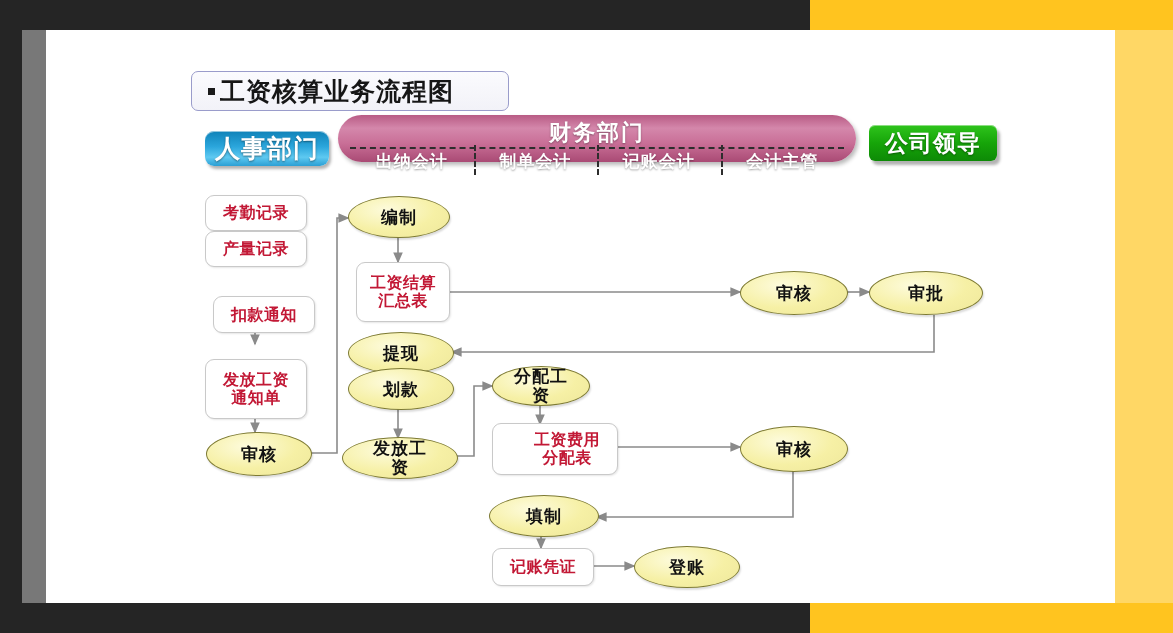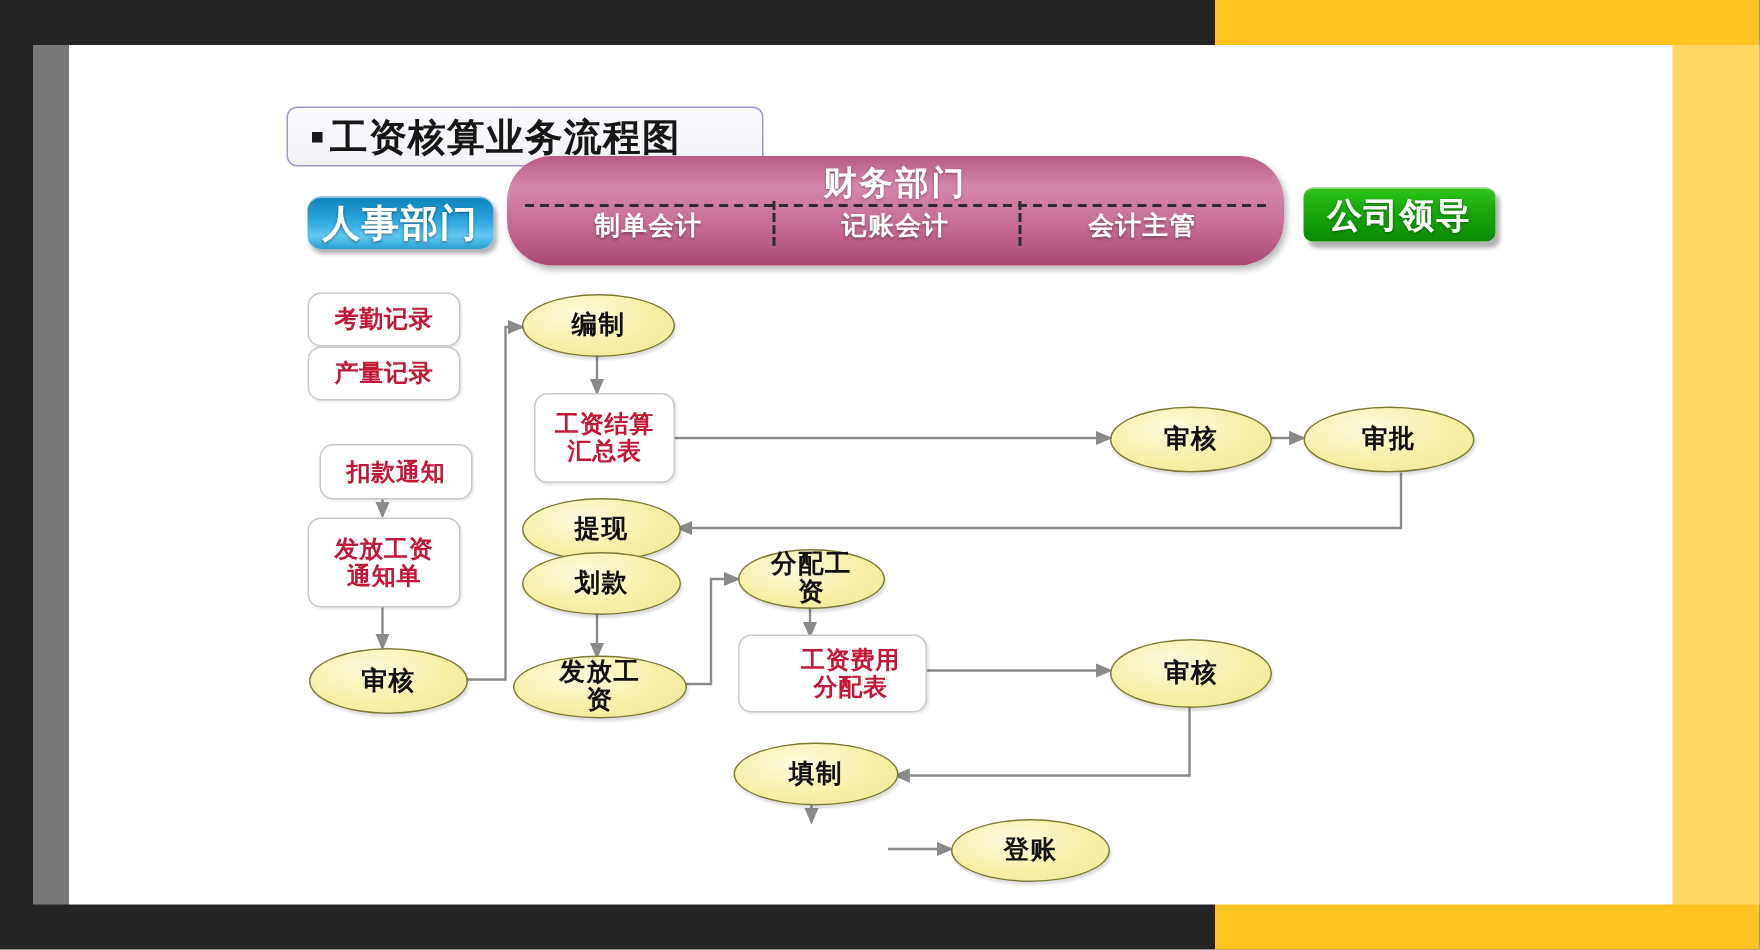--- a/index.html
+++ b/index.html
@@ -40,21 +40,21 @@
     box-shadow:2px 3px 3px rgba(0,0,0,.30), inset 0 1px 0 rgba(255,255,255,.55);
     display:flex;align-items:center;justify-content:center;
   }
   .dept-hr span{
     color:#fff;font-size:25px;font-weight:700;letter-spacing:1px;
     font-family:"DejaVu Sans","Liberation Sans",sans-serif;
     text-shadow:0 1px 2px rgba(0,0,0,.45);
   }
 
   .dept-fin{
-    position:absolute;left:338px;top:104px;width:518px;height:73px;
+    position:absolute;left:338px;top:115px;width:518px;height:47px;
     border-radius:30px;
     background:linear-gradient(180deg,#b85b84 0%,#d487ab 28%,#c96f97 60%,#a94a74 100%);
     box-shadow:2px 3px 4px rgba(0,0,0,.28);
   }
   .dept-fin-title{
     position:absolute;left:0;top:3px;width:100%;text-align:center;
     color:#fff;font-size:22px;font-weight:700;letter-spacing:2px;
     font-family:"DejaVu Serif","Liberation Serif",serif;
     text-shadow:0 1px 2px rgba(0,0,0,.35);
   }
@@ -168,40 +168,41 @@
   </div>
 
   <div class="dept-hr">
     <span>人事部门</span>
   </div>
 
   <div class="dept-fin">
     <div class="dept-fin-title">财务部门</div>
     <div class="dept-fin-sep"></div>
     <div class="dept-fin-roles">
+      <div class="role">出纳会计</div>
       <div class="role">制单会计</div>
       <div class="role">记账会计</div>
       <div class="role">会计主管</div>
     </div>
   </div>
 
   <div class="dept-lead">
     <span>公司领导</span>
   </div>
 
   <div class="node doc" style="left:205px;top:195px;width:100px;height:34px;">
     <span>考勤记录</span>
   </div>
   <div class="node doc" style="left:205px;top:231px;width:100px;height:34px;">
     <span>产量记录</span>
   </div>
   <div class="node doc" style="left:213px;top:267px;width:100px;height:35px;margin-top:29px;">
     <span>扣款通知</span>
   </div>
-  <div class="node doc" style="left:205px;top:345px;width:100px;height:58px;white-space:pre-line;">
+  <div class="node doc" style="left:205px;top:359px;width:100px;height:58px;white-space:pre-line;font-family:Liberation Serif, serif;">
     <span>发放工资
 通知单</span>
   </div>
   <div class="node oval" style="left:206px;top:432px;width:104px;height:42px;">
     <span>审核</span>
   </div>
 
   <div class="node doc" style="left:356px;top:262px;width:92px;height:58px;white-space:pre-line;">
     <span>工资结算
 汇总表</span>
@@ -224,20 +225,23 @@
     <span>分配工
 资</span>
   </div>
   <div class="node doc" style="left:492px;top:423px;width:100px;height:50px;white-space:pre-line;padding-left:24px;">
     <span>工资费用
 分配表</span>
   </div>
   <div class="node oval" style="left:489px;top:495px;width:108px;height:40px;">
     <span>填制</span>
   </div>
+  <div class="node doc" style="left:492px;top:548px;width:100px;height:36px;">
+    <span>记账凭证</span>
+  </div>
   <div class="node oval" style="left:634px;top:546px;width:104px;height:40px;">
     <span>登账</span>
   </div>
 
   <div class="node oval" style="left:740px;top:271px;width:106px;height:42px;">
     <span>审核</span>
   </div>
   <div class="node oval" style="left:869px;top:271px;width:112px;height:42px;">
     <span>审批</span>
   </div>

